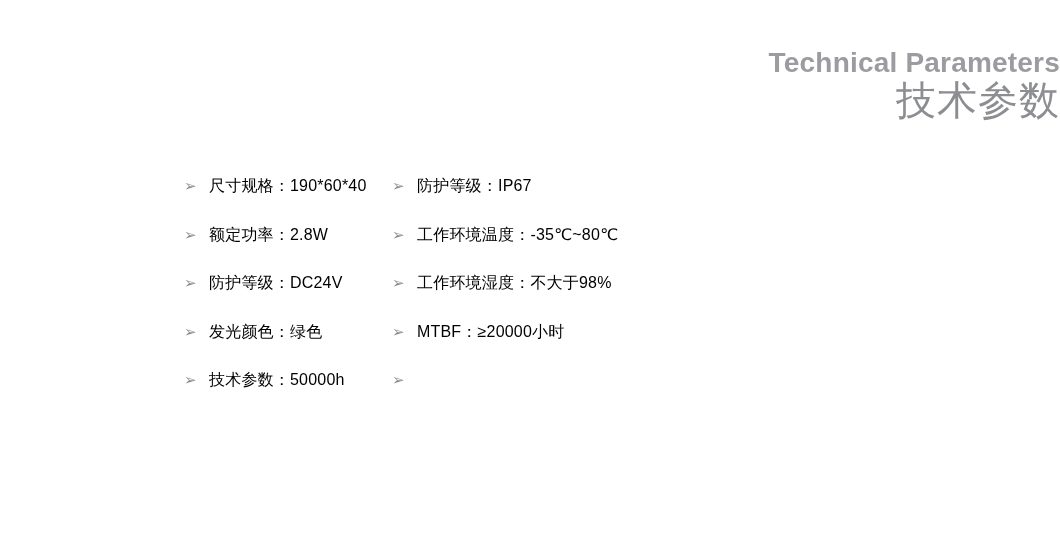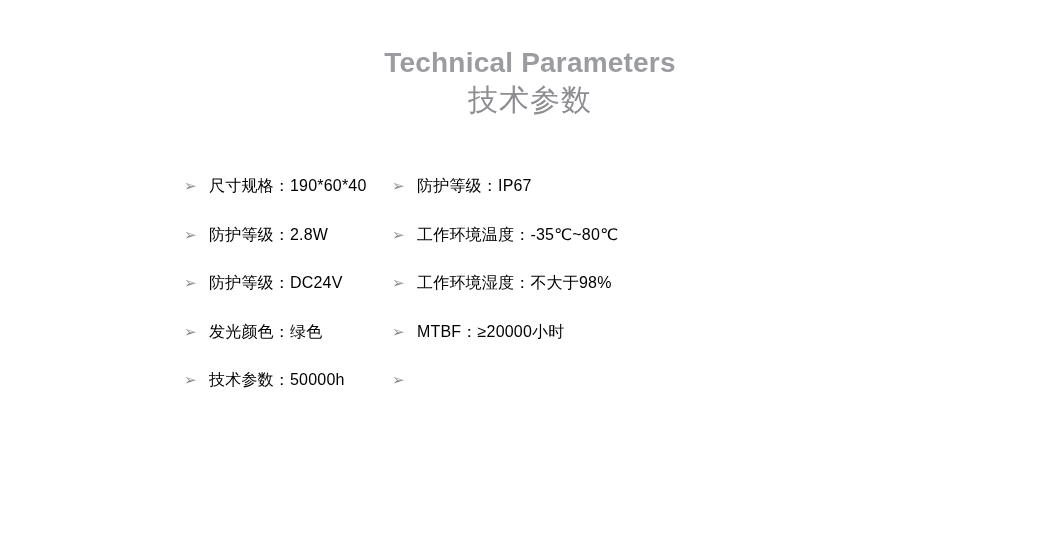--- a/index.html
+++ b/index.html
@@ -20,32 +20,32 @@
     height: 535px;
     background: #ffffff;
   }
 
   
   .heading {
     position: absolute;
     top: 46px;
     left: 0;
     width: 1060px;
-    text-align: center;
+    text-align: right;
   }
   .title-en {
     font-size: 28px;
     font-weight: bold;
     color: #9b9ca0;
     letter-spacing: 0.2px;
     line-height: 34px;
     white-space: nowrap;
   }
   .title-cn {
-    font-size: 30px;
+    font-size: 40px;
     font-weight: normal;
     color: #8d8e92;
     line-height: 40px;
     letter-spacing: 1px;
     white-space: nowrap;
   }
 
   
   .specs {
     position: absolute;
@@ -103,21 +103,21 @@
 
     <div class="spec-col left">
 
       <div class="spec-row">
         <span class="bullet">➢</span>
         <span class="spec-text">尺寸规格：190*60*40</span>
       </div>
 
       <div class="spec-row">
         <span class="bullet">➢</span>
-        <span class="spec-text">防护等级：2.8W</span>
+        <span class="spec-text">额定功率：2.8W</span>
       </div>
 
       <div class="spec-row">
         <span class="bullet">➢</span>
         <span class="spec-text">防护等级：DC24V</span>
       </div>
 
       <div class="spec-row">
         <span class="bullet">➢</span>
         <span class="spec-text">发光颜色：绿色</span>

